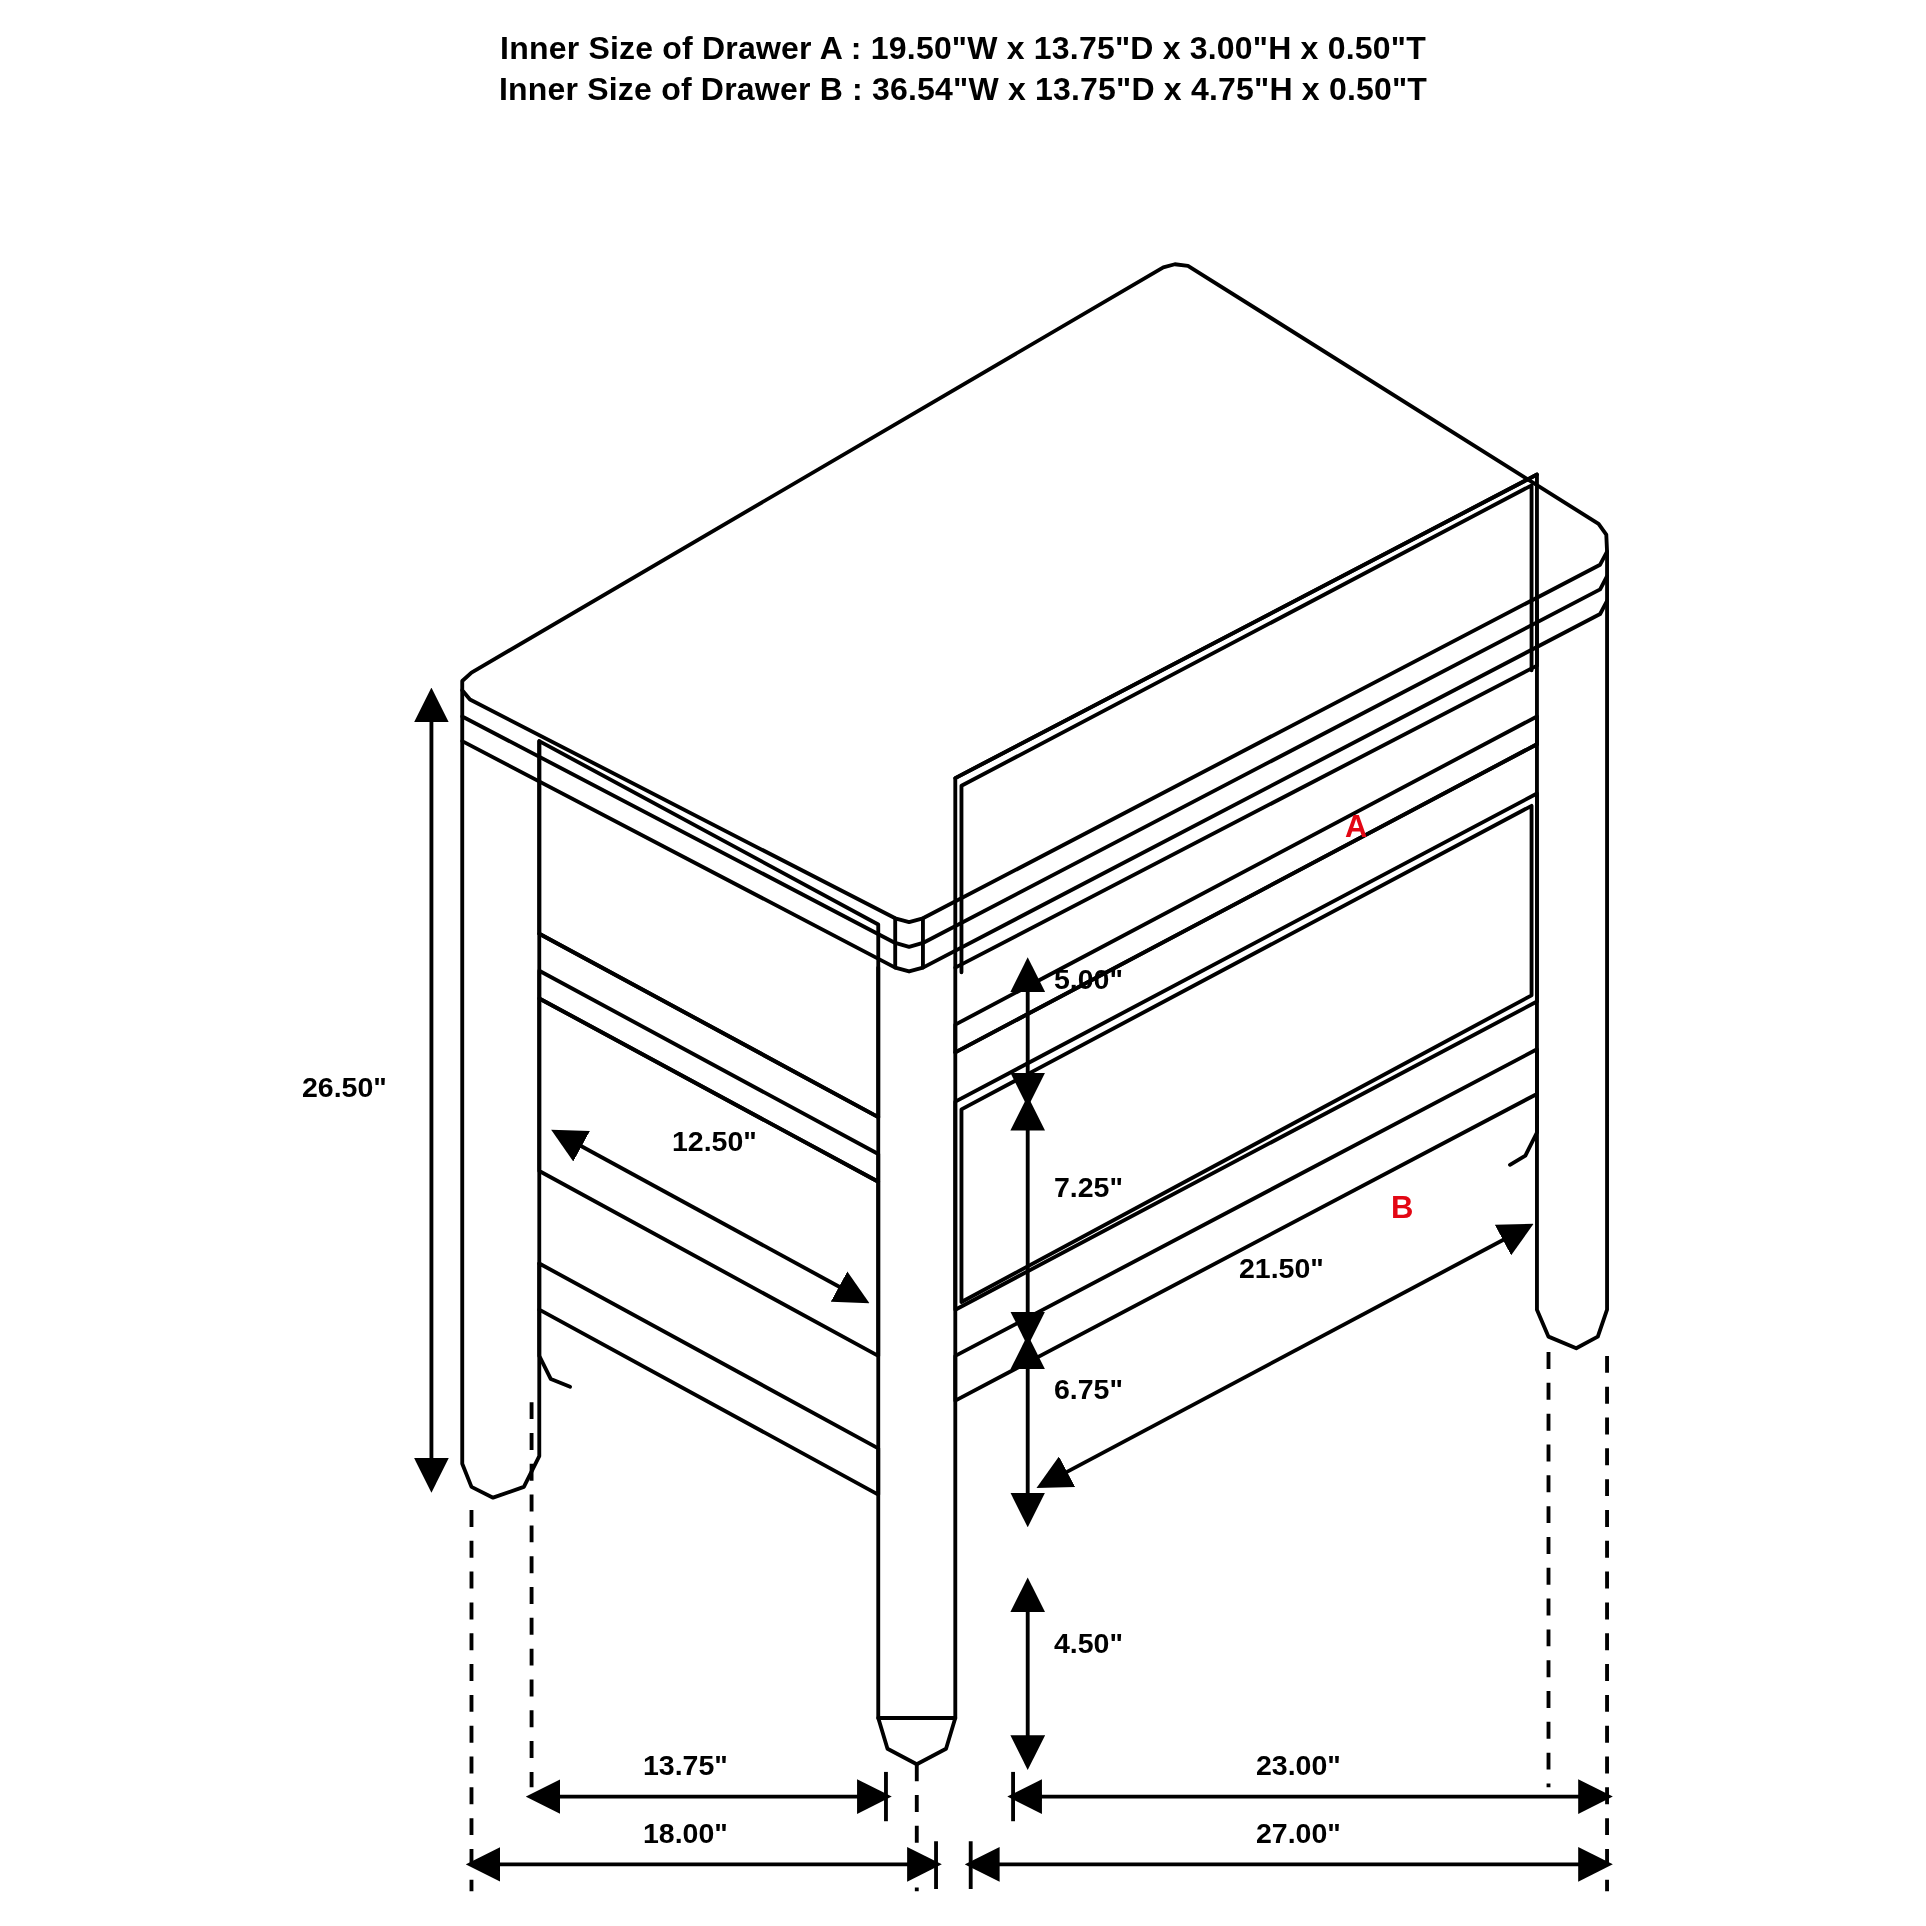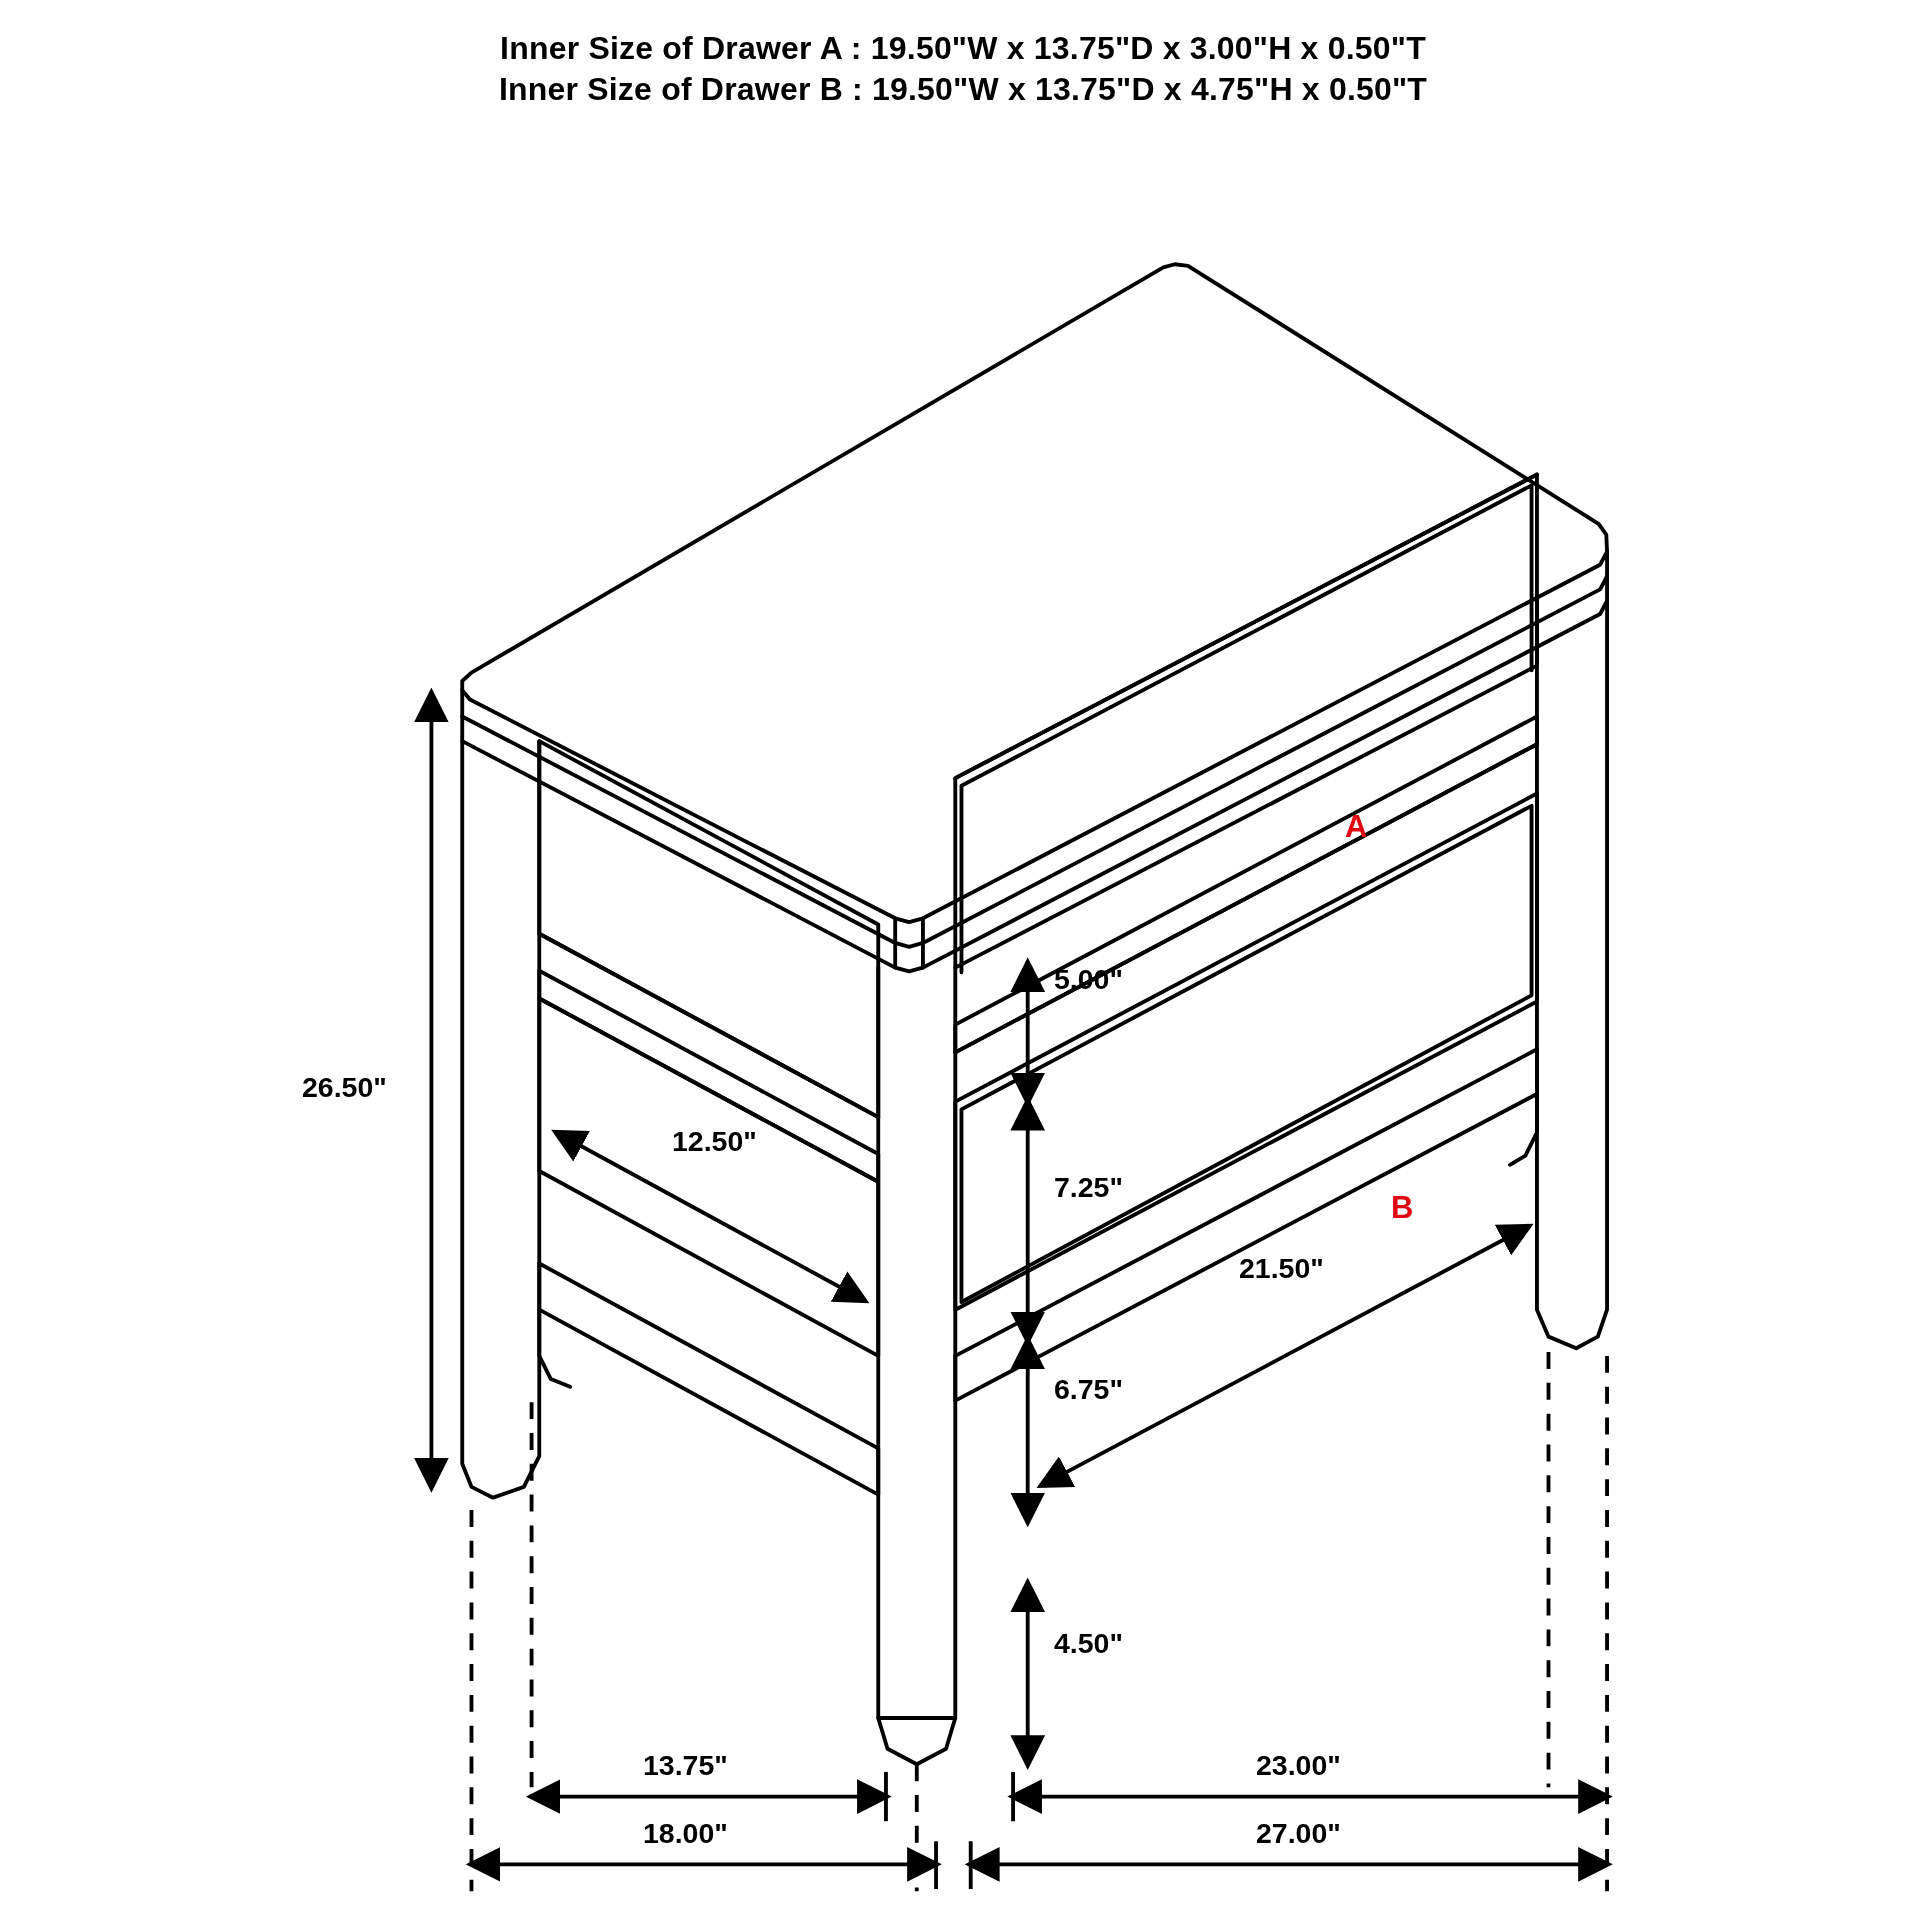--- a/index.html
+++ b/index.html
@@ -54,21 +54,21 @@
     font-size: 31px;
   }
 </style>
 </head>
 <body>
 
 <div id="stage">
 
   <div class="header-block">
     <div class="header-line">Inner Size of Drawer A : 19.50"W x 13.75"D x 3.00"H x 0.50"T</div>
-    <div class="header-line">Inner Size of Drawer B : 19.50"W x 13.75"D x 4.75"H x 0.50"T</div>
+    <div class="header-line">Inner Size of Drawer B : 36.54"W x 13.75"D x 4.75"H x 0.50"T</div>
   </div>
 
   <svg id="drawing" viewBox="0 0 2500 2500">
     <defs>
       <marker id="arrow-end" viewBox="0 0 12 12" refX="10" refY="6" markerWidth="9" markerHeight="9" orient="auto-start-reverse">
         <path d="M 0 0 L 12 6 L 0 12 z" fill="#000000"></path>
       </marker>
       <marker id="arrow-start" viewBox="0 0 12 12" refX="10" refY="6" markerWidth="9" markerHeight="9" orient="auto-start-reverse">
         <path d="M 0 0 L 12 6 L 0 12 z" fill="#000000"></path>
       </marker>

